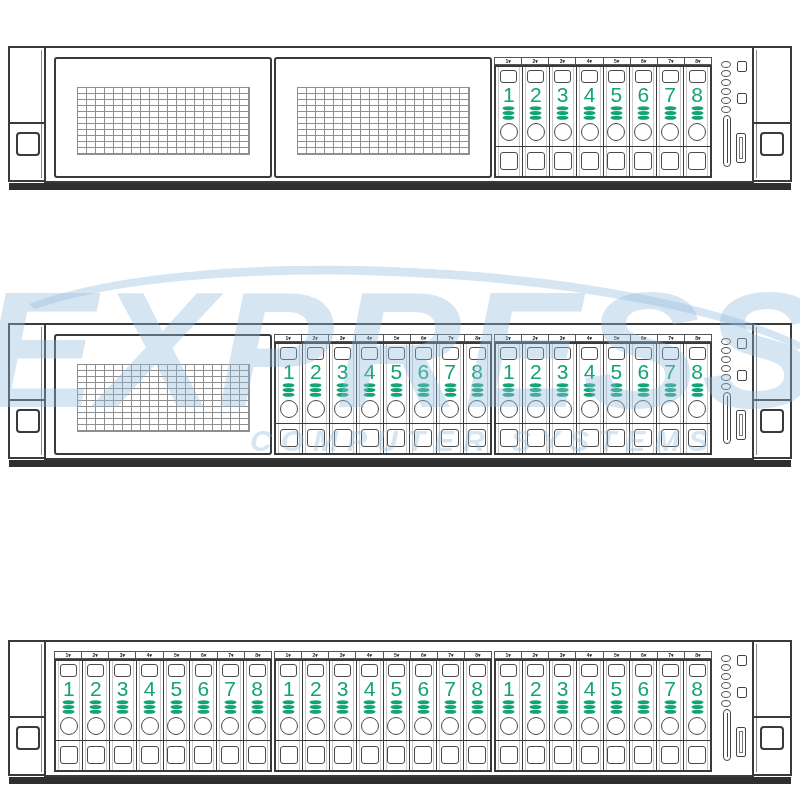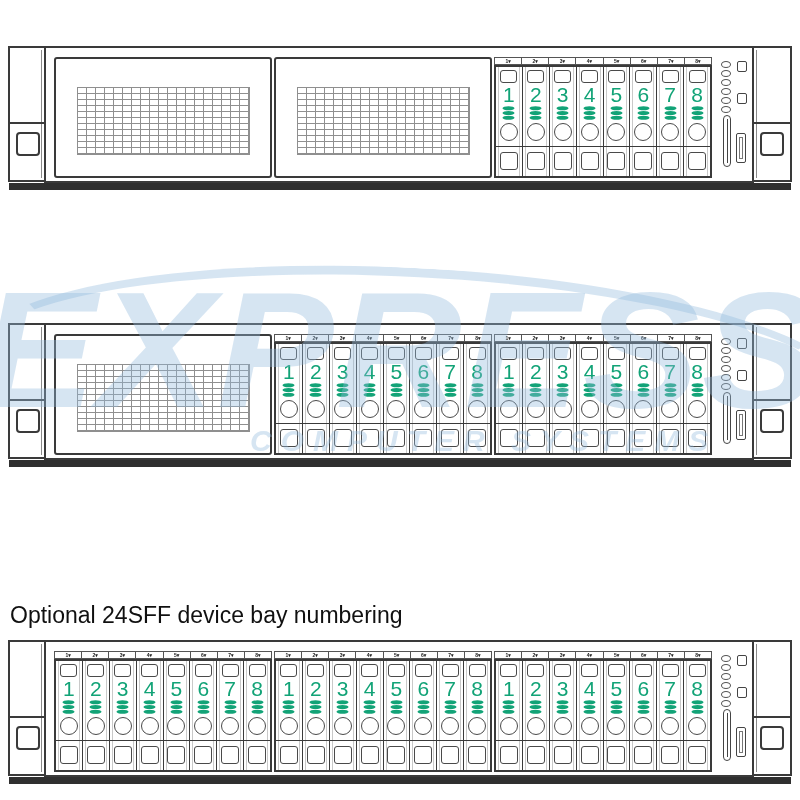--- a/index.html
+++ b/index.html
@@ -541,21 +541,20 @@
             <div class="ctl-btn b1"></div>
             <div class="ctl-btn b2"></div>
             <div class="pull-tab"></div>
             <div class="usb"></div>
           </div>
         </div>
         <div class="chassis-bottom"></div>
       </div>
     </div>
     <div class="diagram d2">
-      <div class="title">Optional 24SFF device bay numbering</div>
       <div class="server">
         <div class="ear ear-left">
           <div class="ear-btn"></div>
         </div>
         <div class="ear ear-right">
           <div class="ear-btn"></div>
         </div>
         <div class="top-rail"></div>
         <div class="chassis-body">
           <div class="panel bay-section" style="left: 8px;">

